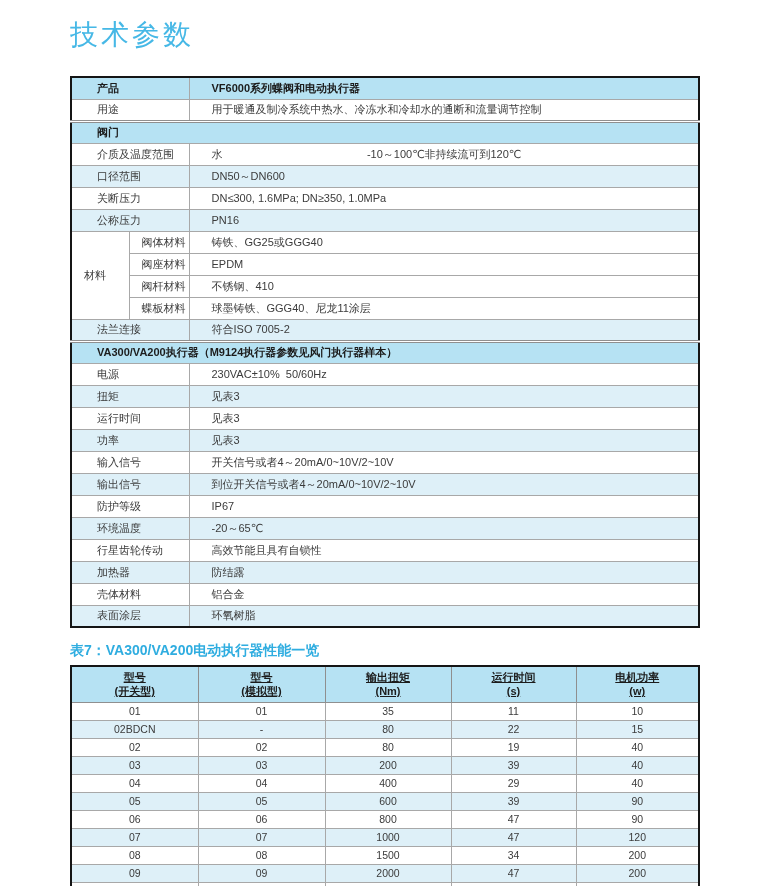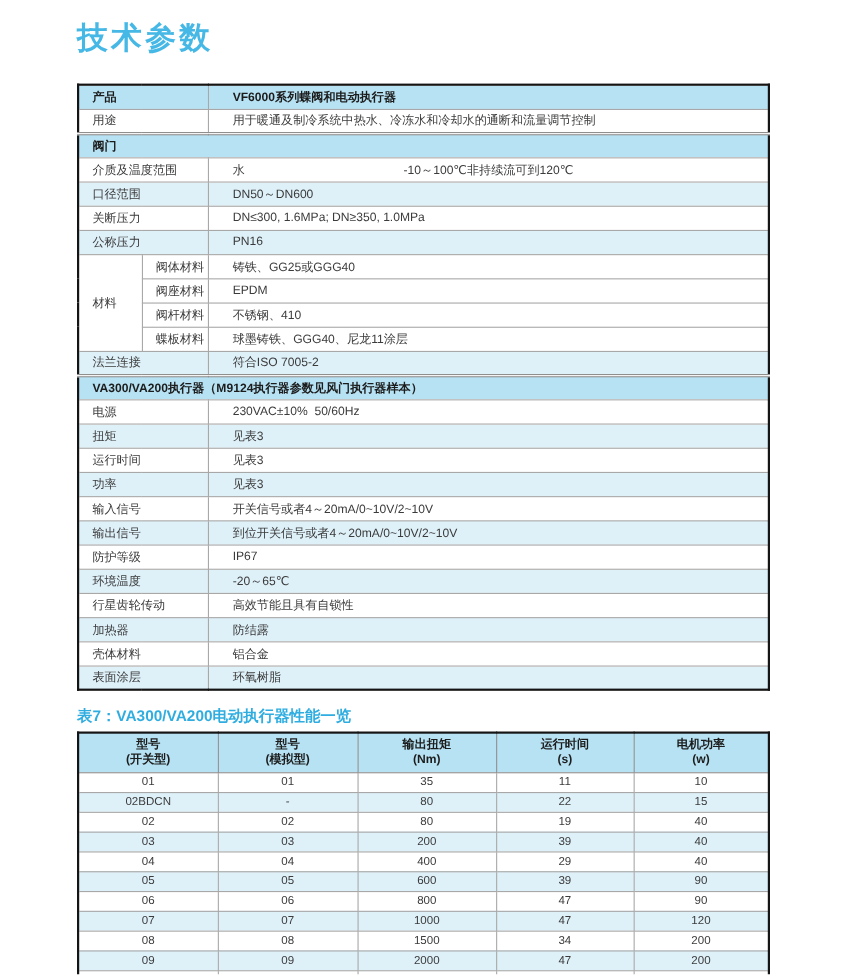--- a/index.html
+++ b/index.html
@@ -1,45 +1,45 @@
 <!DOCTYPE html>
 <html><head>
 <meta charset="utf-8">
 <style>
   * { box-sizing: border-box; margin: 0; padding: 0; }
   html,body { background:#ffffff; }
   body { font-family: "Liberation Sans", "DejaVu Sans", sans-serif; }
   .page { position:relative; width:770px; height:886px; background:#fff; overflow:hidden; }
   .content { width:630px; margin-left:70px; }
 
-  .page-title { margin-top:18px; font-size:28px; font-weight:700; letter-spacing:3px;
+  .page-title { margin-top:18px; font-size:28px; font-weight:400; letter-spacing:3px;
                 color:#46b8e6; line-height:34px; }
 
   
   table.spec { border-collapse:collapse; table-layout:fixed; width:630px; margin-top:24px;
                border:2px solid #151515; }
   table.spec td { height:22px; font-size:11px; color:#3b3b3b; border:1px solid #a8a8a8;
                   vertical-align:middle; white-space:pre; overflow:hidden; }
-  table.spec td.lbl   { padding-left:12px; }
+  table.spec td.lbl   { padding-left:25px; }
   table.spec td.sub   { padding-left:12px; }
   table.spec td.val   { padding-left:22px; }
   table.spec tr.sechdr td { background:#b6e2f3; font-weight:bold; color:#1c1c1c; }
   table.spec tr.dsep td { border-top:3px double #8f8f8f; }
   table.spec tr.alt td { background:#def0f8; }
   table.spec td.matlbl { padding-left:12px; background:#fff; }
   .part0 { display:inline-block; width:113px; }
   .part1 { display:inline-block; width:100px;text-align:right; }
 
   
   .t7-title { margin-top:13px; font-size:14px; font-weight:bold; color:#2fade0; line-height:18px; }
   table.perf { border-collapse:collapse; table-layout:fixed; width:630px; margin-top:6px;
                border:2px solid #151515; }
   table.perf th { background:#b6e2f3; font-size:11px; font-weight:bold; color:#1c1c1c;
                   height:36px; border:1px solid #8f8f8f; text-align:center; line-height:14px;
-                  vertical-align:middle; }
+                  vertical-align:middle;text-decoration:underline; }
   table.perf td { height:18px; font-size:10.5px; color:#3b3b3b; border:1px solid #a8a8a8;
                   text-align:center; vertical-align:middle; }
   table.perf tr.alt td { background:#def0f8;margin-top:28px; }
 </style>
 </head>
 <body>
 
 <div class="page">
   <div class="content">
 

